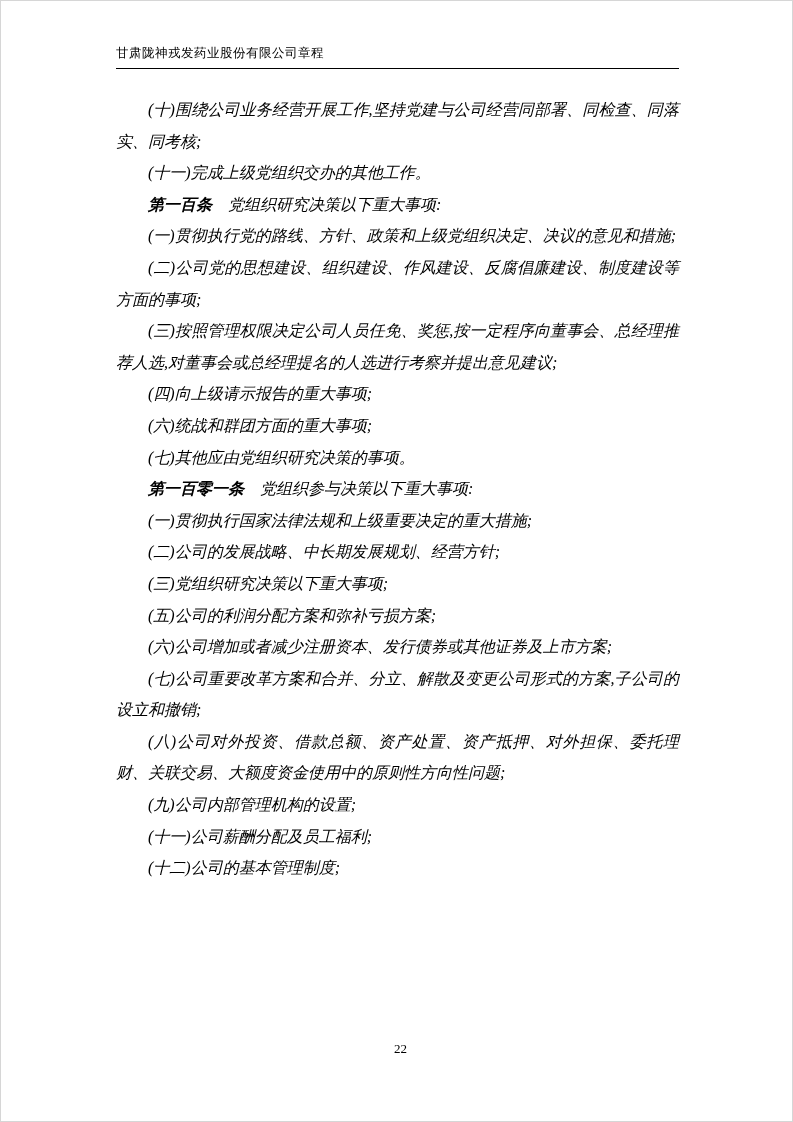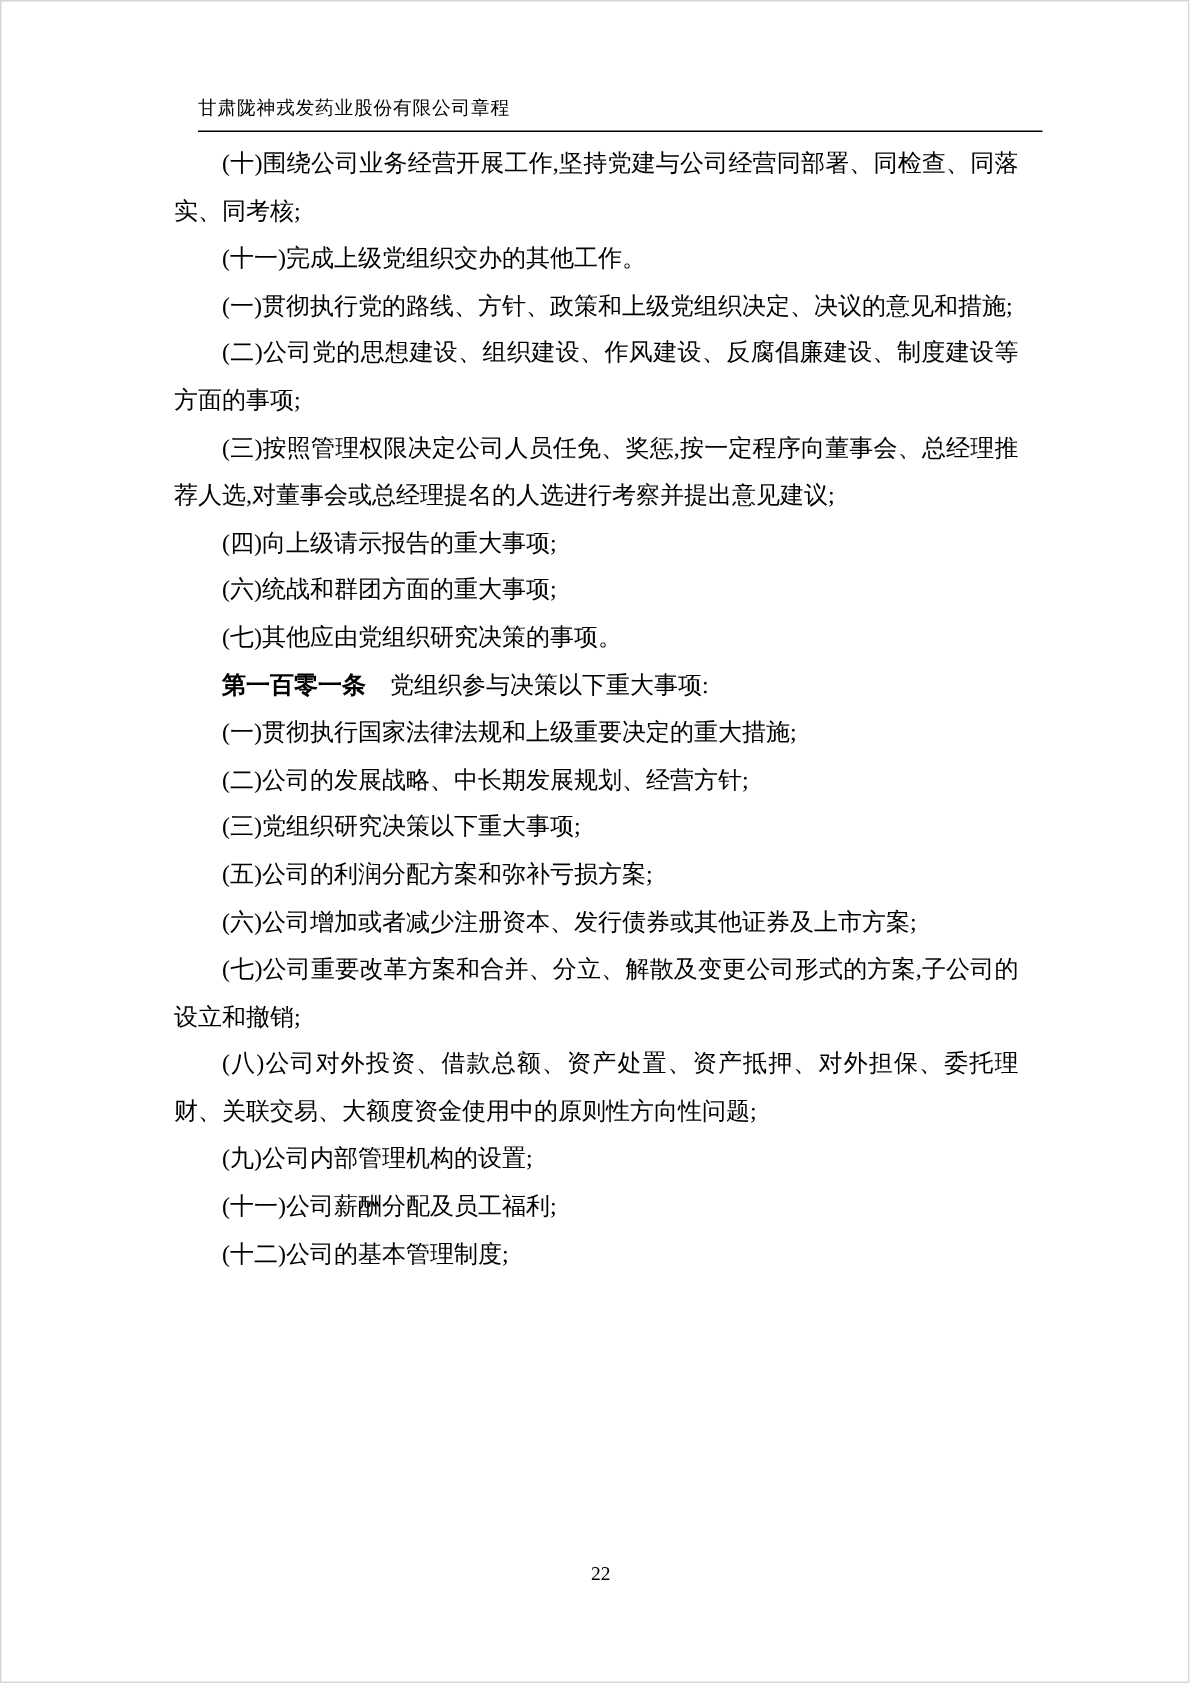--- a/index.html
+++ b/index.html
@@ -13,38 +13,38 @@
     position: relative;
     width: 793px;
     height: 1122px;
     margin: 0 auto;
     background: #ffffff;
     border: 1px solid #d6d6d6;
     overflow: hidden;
   }
   .header {
     position: absolute;
-    top: 63px;
+    top: 44px;
     left: 115px;
     width: 563px;
     font-size: 12.5px;
     letter-spacing: 0.5px;
     padding-bottom: 6px;
     border-bottom: 1px solid #000000;
-    margin-left: 16px;
   }
   .content {
     position: absolute;
     top: 93px;
     left: 115px;
     width: 563px;
     font-size: 16px;
     line-height: 31.6px;
     text-align: justify;
     word-break: break-all;
+    font-style: italic;
   }
   .content p {
     margin: 0;
     text-indent: 2em;
   }
   .article-no {
     font-weight: bold;
   }
   .footer {
     position: absolute;
@@ -62,20 +62,21 @@
 
   <div class="header">
     <span>甘肃陇神戎发药业股份有限公司章程</span>
   </div>
 
   <div class="content" id="document-body">
   <p><span class="para-text">(十)围绕公司业务经营开展工作,坚持党建与公司经营同部署、同检查、同落实、同考核;</span></p>
 
   <p><span class="para-text">(十一)完成上级党组织交办的其他工作。</span></p>
 
+  <p><b class="article-no">第一百条</b><span class="para-text">　党组织研究决策以下重大事项:</span></p>
 
   <p><span class="para-text">(一)贯彻执行党的路线、方针、政策和上级党组织决定、决议的意见和措施;</span></p>
 
   <p><span class="para-text">(二)公司党的思想建设、组织建设、作风建设、反腐倡廉建设、制度建设等方面的事项;</span></p>
 
   <p><span class="para-text">(三)按照管理权限决定公司人员任免、奖惩,按一定程序向董事会、总经理推荐人选,对董事会或总经理提名的人选进行考察并提出意见建议;</span></p>
 
   <p><span class="para-text">(四)向上级请示报告的重大事项;</span></p>
 
 

